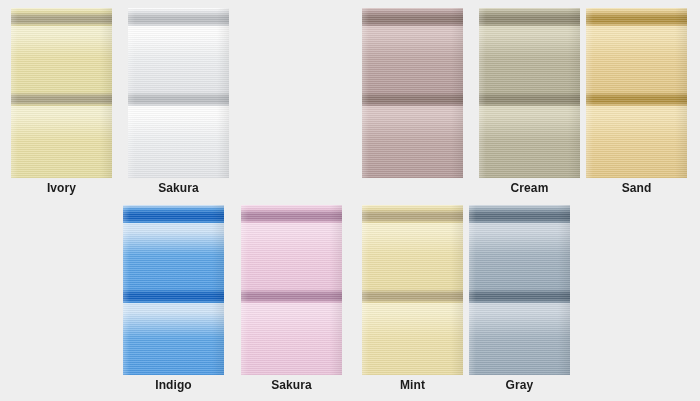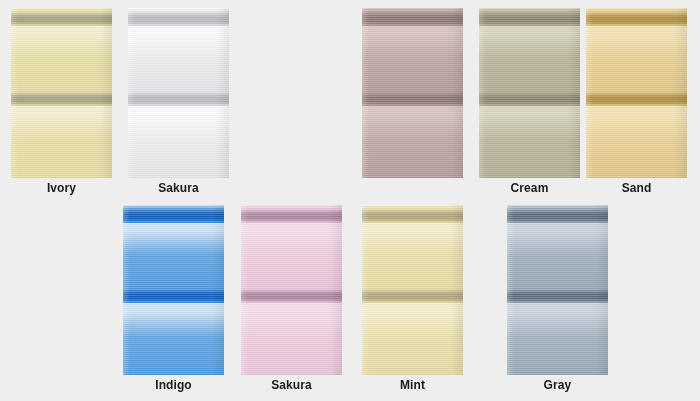--- a/index.html
+++ b/index.html
@@ -244,21 +244,21 @@
           </div>
           <div class="course c-two">
             <div class="lip" style="background: linear-gradient(rgb(232, 219, 163) 0%, rgb(180, 166, 127) 35%, rgb(180, 166, 127) 72%, rgb(232, 219, 163) 100%);"></div>
             <div class="face" style="background: linear-gradient(rgb(246, 239, 203) 0%, rgb(246, 239, 203) 12%, rgb(236, 224, 171) 48%, rgb(232, 219, 163) 100%);"></div>
           </div>
           <div class="grain"></div>
           <div class="edge-shade"></div>
         </div>
         <div class="swatch-label">Mint</div>
       </div>
-      <div class="swatch-cell" style="left: 507px;">
+      <div class="swatch-cell" style="left: 469px;">
         <div class="swatch-panel" style="background: rgb(163, 178, 191);">
           <div class="course c-top" style="background: linear-gradient(rgb(204, 213, 222) 0%, rgb(150, 167, 182) 100%);"></div>
           <div class="course c-one">
             <div class="lip" style="background: linear-gradient(rgb(150, 167, 182) 0%, rgb(93, 111, 128) 35%, rgb(93, 111, 128) 72%, rgb(150, 167, 182) 100%);"></div>
             <div class="face" style="background: linear-gradient(rgb(204, 213, 222) 0%, rgb(204, 213, 222) 12%, rgb(163, 178, 191) 48%, rgb(150, 167, 182) 100%);"></div>
           </div>
           <div class="course c-two">
             <div class="lip" style="background: linear-gradient(rgb(150, 167, 182) 0%, rgb(93, 111, 128) 35%, rgb(93, 111, 128) 72%, rgb(150, 167, 182) 100%);"></div>
             <div class="face" style="background: linear-gradient(rgb(204, 213, 222) 0%, rgb(204, 213, 222) 12%, rgb(163, 178, 191) 48%, rgb(150, 167, 182) 100%);"></div>
           </div>

